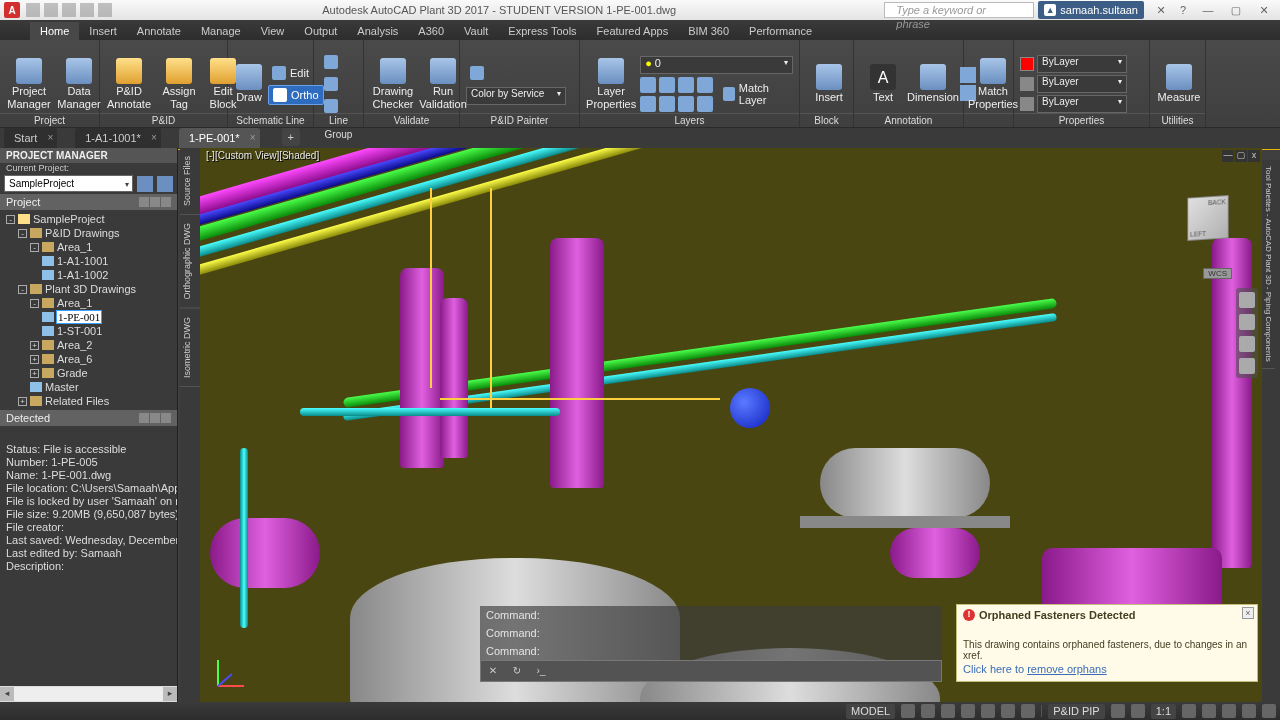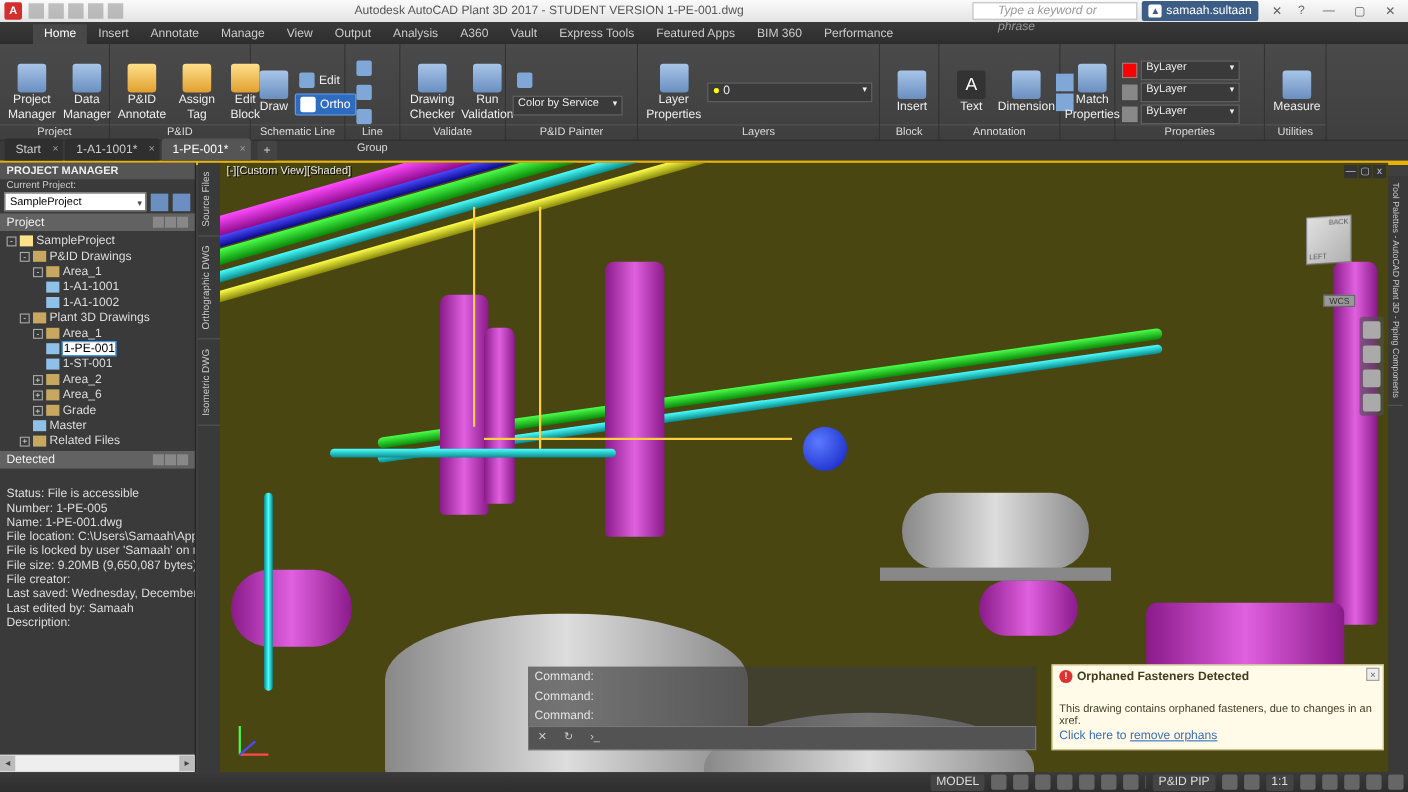--- a/index.html
+++ b/index.html
@@ -3,21 +3,21 @@
 <meta charset="utf-8">
 <style>
 * { margin: 0; padding: 0; box-sizing: border-box; font-family: "Segoe UI", Tahoma, sans-serif; font-size: 11px; user-select: none; }
 body { width: 1280px; height: 720px; background: #3f3f3f; overflow: hidden; position: relative; }
 
 
 .titlebar { height: 20px; background: linear-gradient(#fafafa,#e4e4e4); display: flex; align-items: center; padding: 0 4px; }
 .ac-logo { width: 16px; height: 16px; background: #d32f2f; color: #fff; font-weight: bold; font-size: 10px; display: flex; align-items:center; justify-content:center; margin-right: 4px; border-radius:2px;}
 .qat-btn { width: 14px; height: 14px; background: #888; margin: 0 2px; opacity: .5; }
 .title-text { flex: 1; text-align: center; color: #555; font-size: 11px; white-space: nowrap; overflow: hidden; text-overflow: ellipsis; padding: 0 10px; }
-.search-box { border: 1px solid #bbb; background: #fff; color: #999; padding: 0 22px; height: 16px; line-height: 14px; font-style: italic; width: 150px; }
+.search-box { border: 1px solid #bbb; background: #fff; color: #999; padding: 0 11px; height: 16px; line-height: 14px; font-style: italic; width: 150px; }
 .user-chip { background: #3c5e86; color: #fff; padding: 0 6px; height: 18px; line-height: 18px; border-radius: 2px; margin: 0 4px; display:flex; align-items:center; gap:4px; }
 .user-chip .av { width:12px;height:12px;background:#fff;color:#3c5e86;border-radius:2px;font-size:9px;display:flex;align-items:center;justify-content:center;}
 .win-btn { width: 24px; height: 18px; display: flex; align-items: center; justify-content: center; color: #666; margin-left: 4px; }
 .win-btn.help{width:18px;}
 
 
 .ribbon-tabs { height: 20px; background: linear-gradient(#3a3a3a,#2d2d2d); display: flex; align-items: flex-end; padding-left: 30px; }
 .rtab { color: #ccc; padding: 2px 10px; height: 18px; line-height: 14px; cursor: pointer; }
 .rtab.active { background: #484848; color: #fff; }
 
@@ -32,21 +32,21 @@
 .smallcol { display: flex; flex-direction: column; gap: 2px; }
 .smbtn { display: flex; align-items: center; gap: 4px; color: #eee; font-size: 10px; height: 20px; padding: 0 4px; }
 .smbtn .sic { width: 14px; height: 14px; background: #7fa8d8; border-radius: 2px; }
 .drop { border: 1px solid #666; background: #3a3a3a; color: #eee; height: 18px; padding: 0 16px 0 4px; font-size: 10px; position: relative; min-width: 100px; }
 .drop::after { content: "▾"; position: absolute; right: 4px; top: 1px; font-size: 8px; }
 .sicgrid { display: grid; grid-template-columns: repeat(4, 16px); gap: 3px; }
 .sicgrid .sic { width: 16px; height: 16px; background: #7fa8d8; border-radius: 2px; }
 .swatch { width:14px; height:14px; border:1px solid #888;}
 
 
-.doctabs { height: 22px; background: #3a3a3a; display: flex; align-items: flex-end; padding-left: 4px; gap: 2px; border-bottom:4px solid #eab308;}
+.doctabs { height: 22px; background: #3a3a3a; display: flex; align-items: flex-start; padding-left: 4px; gap: 18px; border-bottom:1px solid #eab308;}
 .dtab { background: #2f2f2f; color: #ccc; padding: 2px 20px 2px 10px; height: 20px; line-height: 16px; border-radius: 3px 3px 0 0; position: relative; }
 .dtab.active { background: #555; color: #fff; }
 .dtab .x { position: absolute; right: 4px; top: 2px; font-size: 10px; color: #999; }
 .addtab { width: 18px; height: 18px; background: #444; color: #ccc; display: flex; align-items: center; justify-content: center; border-radius: 3px; margin-left:4px;}
 
 
 .pm { position: absolute; left: 0; top: 148px; width: 178px; bottom: 18px; background: #3a3a3a; color: #eee; display: flex; flex-direction: column; border-right:1px solid #222;}
 .pm-title { background: #555; padding: 2px 6px; font-size: 10px; font-weight: bold; }
 .pm-row { display: flex; align-items: center; padding: 2px 4px; gap: 4px; }
 .pm-select { flex: 1; border: 1px solid #666; background: #fff; color: #000; height: 17px; padding: 0 4px; position: relative; font-size:10px; line-height:15px;}
@@ -54,21 +54,21 @@
 .pm-iconbtn { width: 16px; height: 16px; background: #6a8fc0; }
 .pm-header { background: #626262; padding: 1px 6px; font-size: 10px; display: flex; justify-content: space-between; align-items:center; height:16px;}
 .pm-header .ctr { display:flex; gap:1px; }
 .pm-header .ctr span { width:10px;height:10px;background:#888;}
 .tree { flex: 0 0 auto; max-height: 240px; overflow: auto; background: #3a3a3a; padding: 2px 0; }
 .tnode { display: flex; align-items: center; height: 14px; color: #ddd; font-size: 10px; white-space: nowrap; }
 .tnode .tw { display:inline-block; }
 .tnode .ex { width: 9px; height: 9px; border: 1px solid #aaa; background:#3a3a3a; font-size: 8px; line-height: 7px; text-align: center; margin-right: 3px; color:#ddd;}
 .tnode .tic { width: 12px; height: 10px; margin-right: 3px; }
 .tic.proj { background:#ffe08a;} .tic.fold{background:#c8a860;} .tic.dwg{background:#8fc0e8;}
-.tnode.sel span.lab { background:#fff; color:#000; outline:1px solid #39a0ff; padding:0 1px;}
+.tnode.sel span.lab { background:#fff; color:#000; outline:1px solid #39a0ff; padding:0 1px;font-family:Liberation Serif, serif;}
 .details { flex: 1; overflow: hidden; }
 .details-body { padding: 17px 6px; color: #ddd; font-size: 10px; display: flex; flex-direction: column; gap: 1px; white-space:nowrap; overflow:hidden;}
 .hscroll { height: 16px; background: #ddd; display: flex; align-items: center; }
 .hscroll .ar { width: 14px; height: 14px; background: #bbb; text-align:center; line-height:12px; font-size:9px; color:#444;}
 .hscroll .tr { flex: 1; background: #eee; height: 14px; }
 
 
 .sidepal { position: absolute; left: 180px; top: 148px; width: 20px; background: #3a3a3a; display: flex; flex-direction: column; }
 .sidepal .vtab { writing-mode: vertical-rl; transform: rotate(180deg); color: #ccc; font-size: 9px; padding: 8px 2px; border-top: 1px solid #555; text-align:center;}
 .rightpal { position:absolute; right:0; top:160px; width:18px; background:#3a3a3a; color:#ccc;}
@@ -256,20 +256,36 @@
   </div>
   <div class="panel" style="width:220px">
     <div class="panel-body">
       <div class="bigbtn">
           <div class="ic"></div>
           <span>Layer</span>
           <span>Properties</span>
         </div>
       <div class="smallcol" style="gap:3px">
         <div class="drop" style="min-width:150px"><span style="color:#ff0">●</span> <span>0</span></div>
+        <div style="display:flex;gap:6px;align-items:center">
+          <div class="sicgrid">
+           <div class="sic"></div>
+              <div class="sic"></div>
+              <div class="sic"></div>
+              <div class="sic"></div>
+           <div class="sic"></div>
+              <div class="sic"></div>
+              <div class="sic"></div>
+              <div class="sic"></div>
+          </div>
+          <div class="smbtn">
+              <div class="sic"></div>
+              <span>Match Layer</span>
+            </div>
+        </div>
       </div>
     </div>
     <div class="panel-title">Layers</div>
   </div>
   <div class="panel" style="width:54px">
     <div class="panel-body">
         <div class="bigbtn">
           <div class="ic"></div>
           <span>Insert</span>
         </div>

